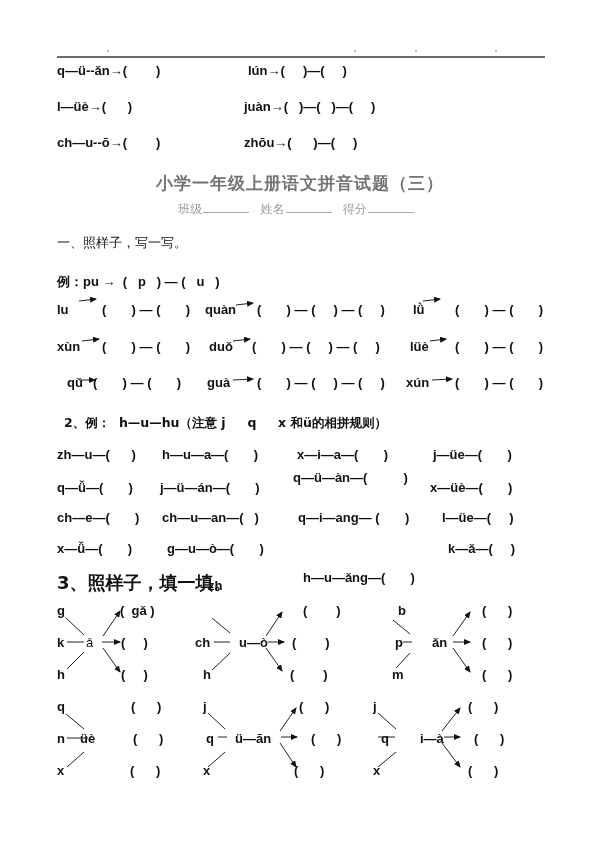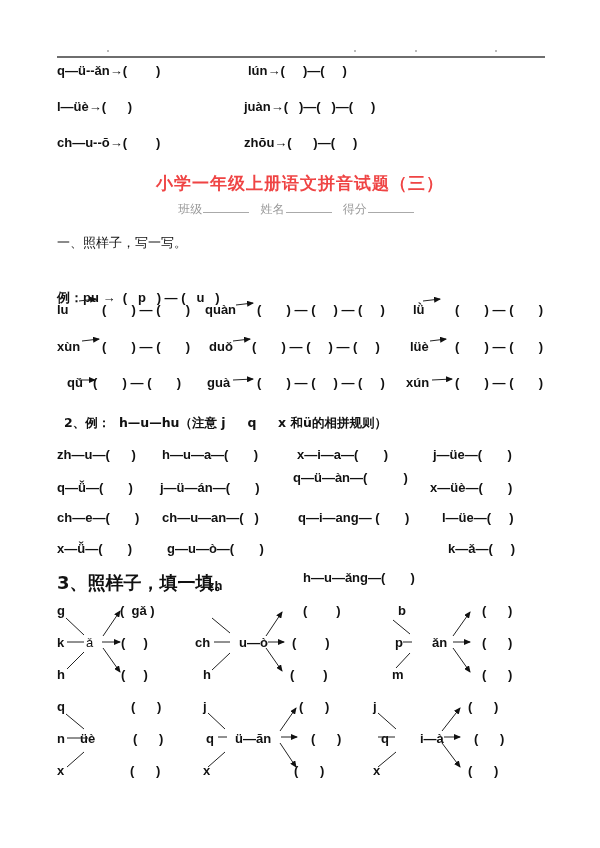--- a/index.html
+++ b/index.html
@@ -4,21 +4,21 @@
 <style>
   html, body { margin:0; padding:0; }
   body {
     width:600px; height:848px; background:#ffffff; position:relative; overflow:hidden;
     font-family: "Liberation Sans", "DejaVu Sans", sans-serif; color:#111;
   }
   .abs { position:absolute; white-space:pre; }
   .b { font-weight:bold; font-size:13px; }
   .topline { position:absolute; left:57px; top:56px; width:488px; height:2px; background:#6e6e6e; }
   .dot { position:absolute; top:50px; width:2px; height:2px; background:#bbb; }
-  .title { position:absolute; left:0; width:600px; top:172px; text-align:center; font-family:"DejaVu Serif","Liberation Serif",serif; font-size:17px; font-weight:bold; color:#ef4444; letter-spacing:1px; }
+  .title { position:absolute; left:0; width:600px; top:172px; text-align:center; font-family:"DejaVu Serif","Liberation Serif",serif; font-size:17px; font-weight:bold; color:#737373; letter-spacing:1px; }
   .subtitle { position:absolute; left:0; width:600px; top:201px; text-align:center; font-size:12px; color:#999; }
   .subtitle span.blank { display:inline-block; width:46px; border-bottom:1px solid #aaa; margin:0 8px 0 1px; height:10px; }
   .sec { font-size:13px; font-family:"DejaVu Sans",sans-serif; }
   svg.lines { position:absolute; left:0; top:0; width:600px; height:848px; pointer-events:none; }
 </style>
 </head>
 <body>
 
 <div class="topline"></div>
 <div class="dot" style="left:107px"></div>
@@ -34,21 +34,21 @@
 <div class="abs b" style="left:244px;top:135px">zhōu→(      )—(     )</div>
 
 <div class="title">小学一年级上册语文拼音试题（三）</div>
 <div class="subtitle">
   <span>班级</span><span class="blank"></span>
   <span>姓名</span><span class="blank"></span>
   <span>得分</span><span class="blank"></span>
 </div>
 
 <div class="abs sec" style="left:57px;top:234px">一、照样子，写一写。</div>
-<div class="abs b" style="left:57px;top:289px">例：pu →  (   p   ) — (   u   )</div>
+<div class="abs b" style="left:57px;top:273px">例：pu →  (   p   ) — (   u   )</div>
 
 <div class="abs b" style="left:57px;top:302px">lu</div>
 <div class="abs b" style="left:102px;top:302px">(       ) — (       )</div>
 <div class="abs b" style="left:205px;top:302px">quàn</div>
 <div class="abs b" style="left:257px;top:302px">(       ) — (     ) — (     )</div>
 <div class="abs b" style="left:413px;top:302px">lǜ</div>
 <div class="abs b" style="left:455px;top:302px">(       ) — (       )</div>
 
 <div class="abs b" style="left:57px;top:339px">xùn</div>
 <div class="abs b" style="left:102px;top:339px">(       ) — (       )</div>

